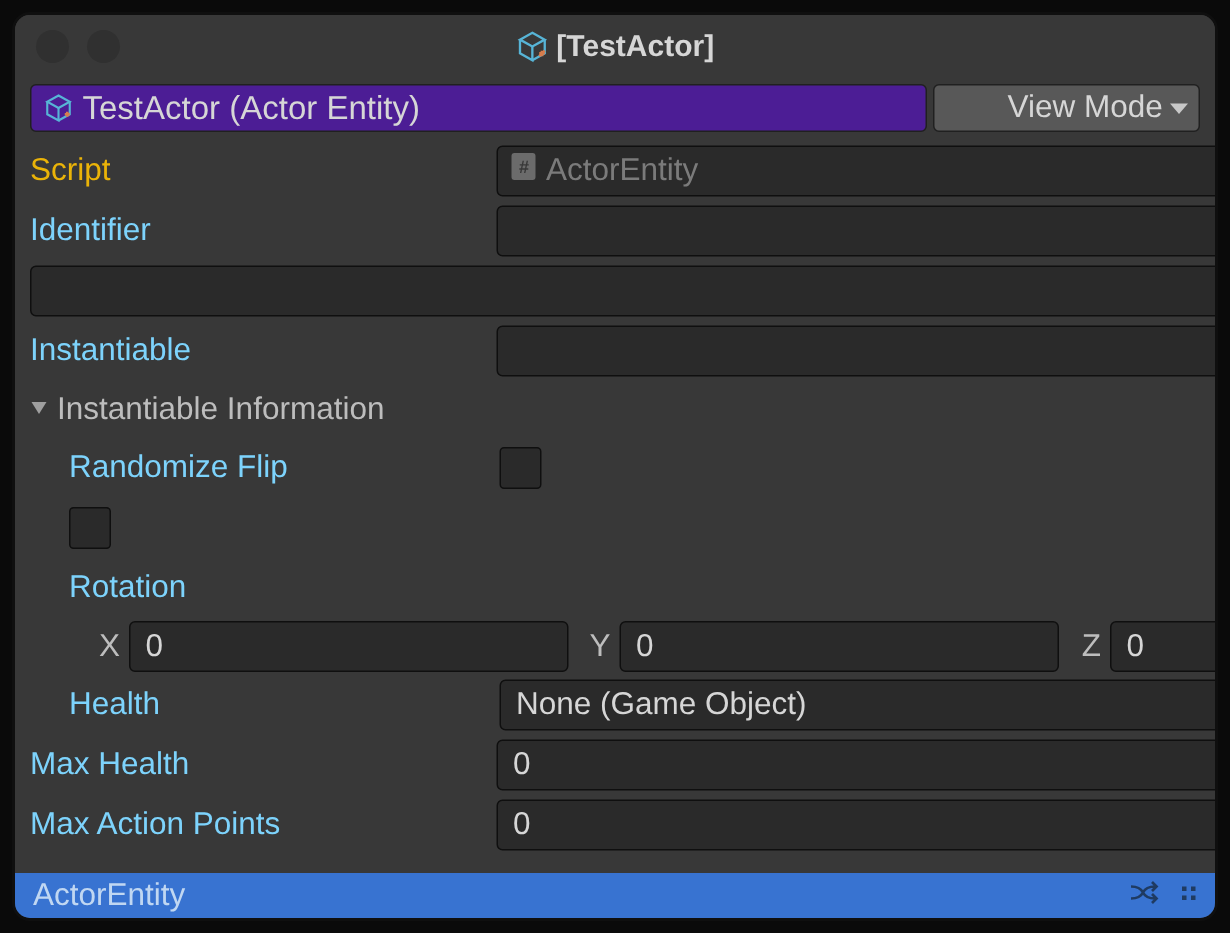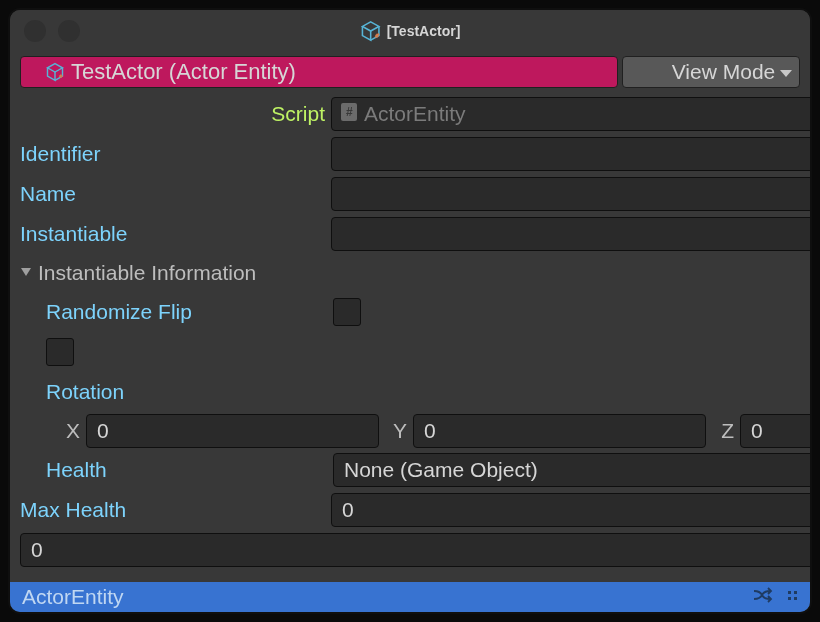--- a/index.html
+++ b/index.html
@@ -43,37 +43,37 @@
   background: #303030;
 }
 .tb-title {
   position: absolute;
   left: 50%;
   transform: translateX(-50%);
   display: flex;
   align-items: center;
   gap: 5px;
   color: #d6d6d6;
-  font-size: 14px;
+  font-size: 20px;
   font-weight: 600;
 }
 .toolbar {
   height: 40px;
   padding: 4px 10px;
   display: flex;
   gap: 4px;
 }
 .obj-field {
   flex: 1;
-  background: #be185d;
+  background: #4c1d95;
   border: 1px solid #202020;
   border-radius: 4px;
   display: flex;
   align-items: center;
-  padding: 0 24px;
+  padding: 0 8px;
   gap: 6px;
 }
 .obj-text {
   color: #d6d6d6;
   font-size: 22px;
 }
 .view-mode {
   width: 178px;
   background: #585858;
   border: 1px solid #202020;
@@ -104,22 +104,21 @@
   display: flex;
   align-items: center;
   min-height: 36px;
   gap: 6px;
 }
 .row-label {
   flex: 0 0 305px;
   color: #7dd3fc;
 }
 .row-label.dim {
-  color: #bef264;
-  text-align: right;
+  color: #eab308;
 }
 .row-value {
   flex: 1;
   display: flex;
   align-items: center;
   gap: 6px;
 }
 .input-text {
   flex: 1;
   height: 34px;
@@ -296,21 +295,20 @@
       </div>
 
       <div class="row">
         <div class="row-label">Identifier</div>
         <div class="row-value">
             <input class="input-text" value="" style="">
           </div>
       </div>
 
       <div class="row">
-        <div class="row-label">Name</div>
         <div class="row-value">
             <input class="input-text" value="" style="">
           </div>
       </div>
 
       <div class="row">
         <div class="row-label">Instantiable</div>
         <div class="row-value">
             <input class="input-text" value="" style="">
           </div>
@@ -364,20 +362,21 @@
       </div>
 
       <div class="row">
         <div class="row-label">Max Health</div>
         <div class="row-value">
             <input class="input-text" value="0" style="">
           </div>
       </div>
 
       <div class="row">
+        <div class="row-label">Max Action Points</div>
         <div class="row-value">
             <input class="input-text" value="0" style="">
           </div>
       </div>
 
     </div>
 
   </div>
 
   <div class="footer">

